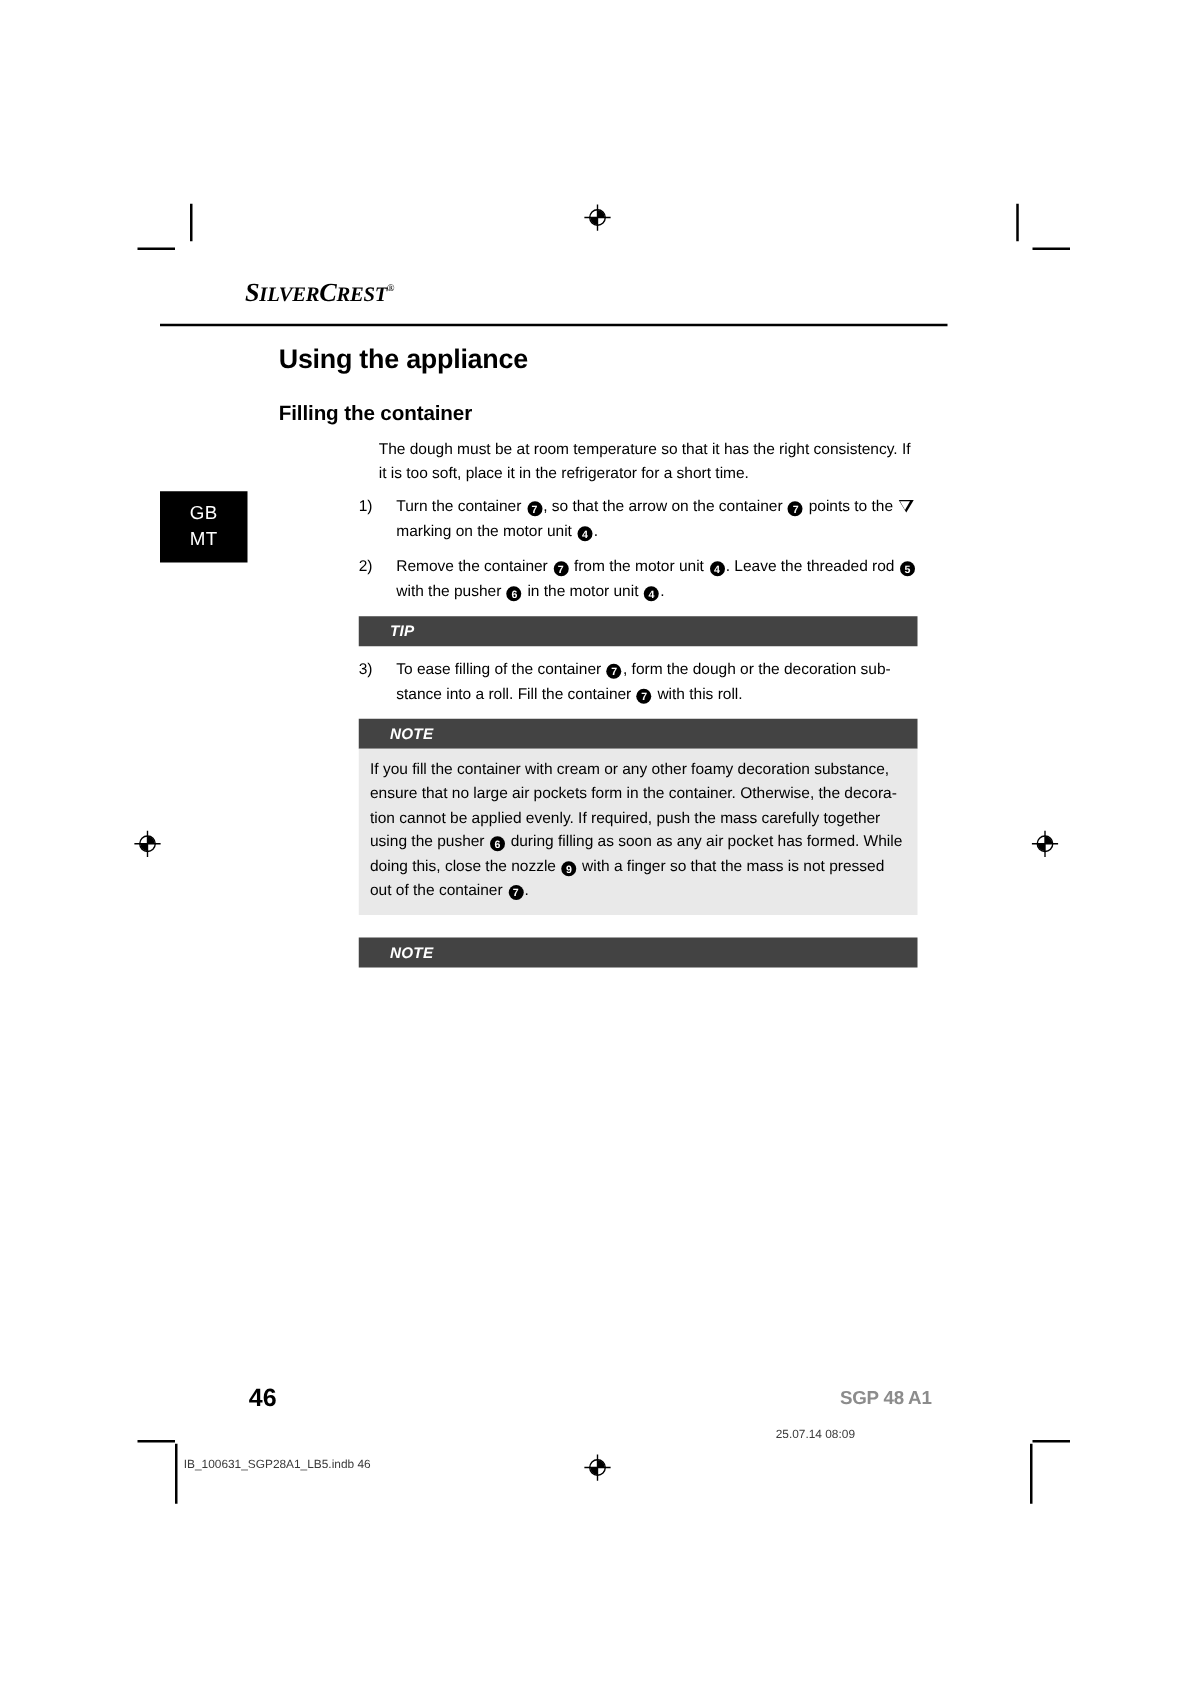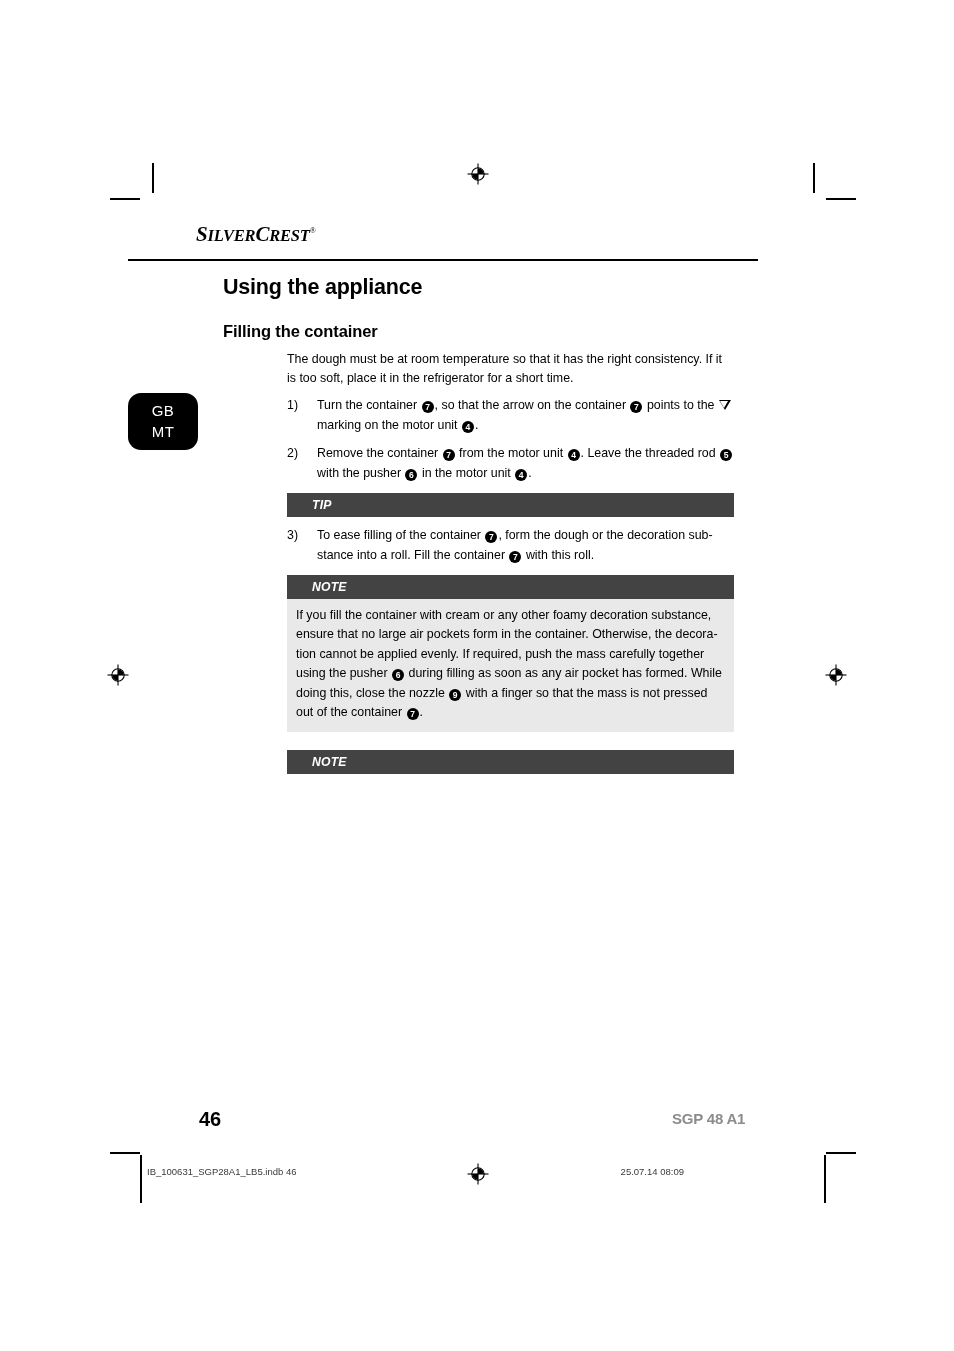--- a/index.html
+++ b/index.html
@@ -83,21 +83,20 @@
     height: 57px;
     background: #000;
     color: #fff;
     display: flex;
     flex-direction: column;
     align-items: center;
     justify-content: center;
     font-size: 15px;
     line-height: 1.35;
     letter-spacing: 0.4px;
-    border-radius: 13px;
   }
 
   
   .h1 {
     position: absolute;
     left: 223px;
     top: 275px;
     font-size: 21.5px;
     font-weight: bold;
     letter-spacing: -0.2px;
@@ -114,21 +113,21 @@
   
   .col {
     position: absolute;
     left: 287px;
     top: 350px;
     width: 447px;
   }
   .para {
     font-size: 12.4px;
     line-height: 1.55;
-    margin: 0 0 8px 0;
+    margin: 0 0 8px 16px;
   }
 
   
   .step {
     display: flex;
     font-size: 12.4px;
     line-height: 1.6;
     margin: 0 0 8px 0;
   }
   .step-num {
@@ -213,21 +212,21 @@
   .imprint-left {
     position: absolute;
     left: 147px;
     top: 1166px;
     font-size: 9.5px;
     color: #3a3a3a;
   }
   .imprint-right {
     position: absolute;
     right: 146px;
-    top: 1166px;
+    top: 1142px;
     font-size: 9.5px;
     color: #3a3a3a;
     white-space: nowrap;
   }
 </style>
 </head>
 <body>
 
 <div class="page">
 

